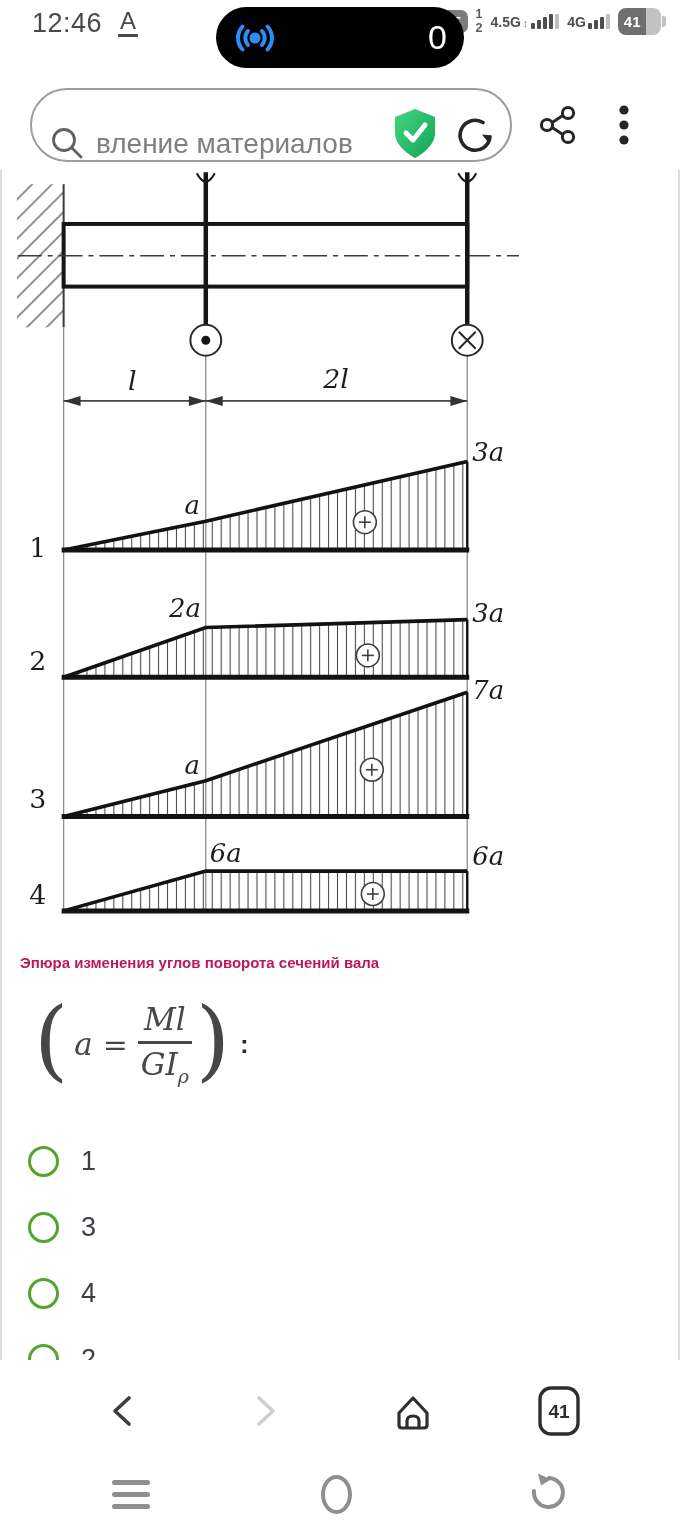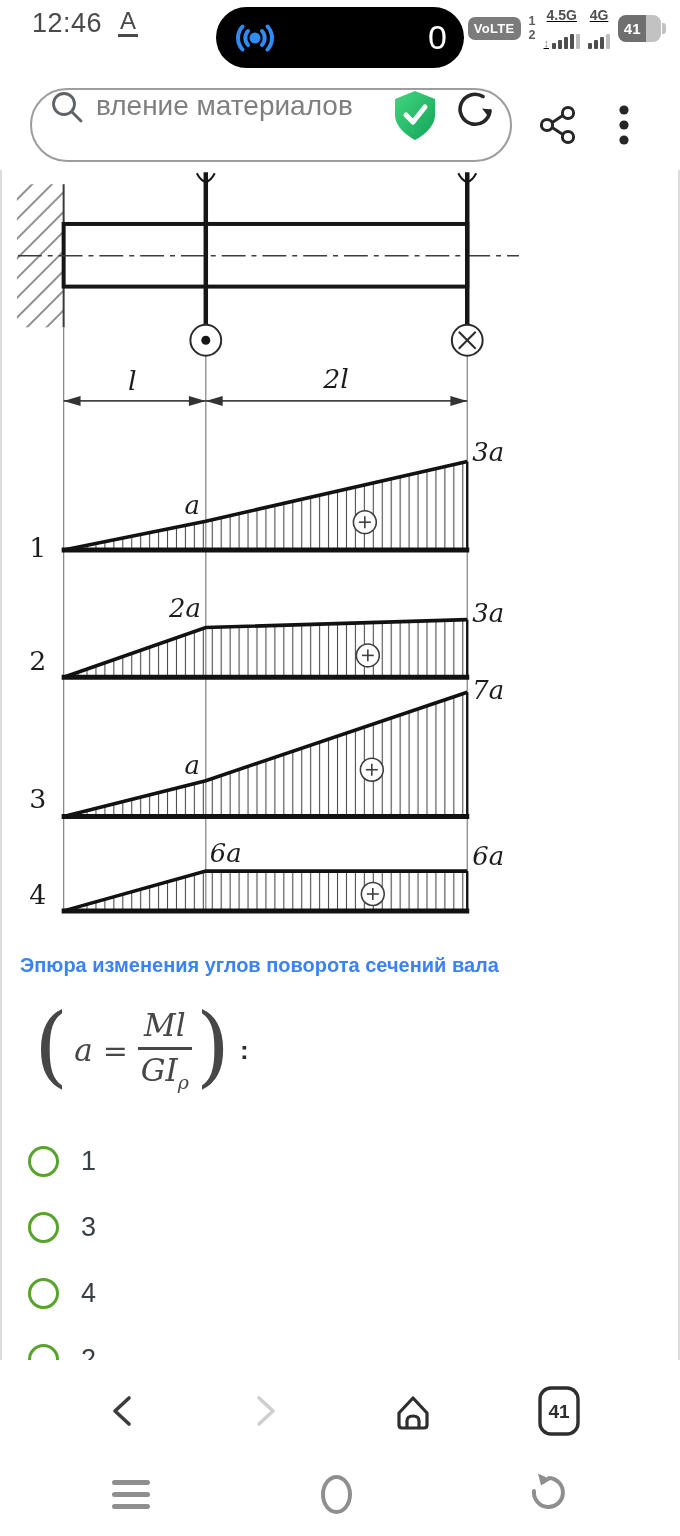--- a/index.html
+++ b/index.html
@@ -8,45 +8,45 @@
 
   
   .statusbar { height:80px; position:relative; display:flex; align-items:flex-start; padding:8px 14px 0 32px; background:#fff; flex:0 0 auto; }
   .time { font-size:27px; color:#4a4a4a; letter-spacing:0.5px; }
   .alarm-letter { margin-left:16px; font-size:24px; color:#4a4a4a; border-bottom:3px solid #4a4a4a; line-height:1.05; padding:0 2px 1px; }
   .notch-pill { position:absolute; left:50%; top:7px; transform:translateX(-50%); width:248px; height:61px; background:#000; border-radius:33px; display:flex; align-items:center; padding:0 17px; }
   .notch-count { margin-left:auto; color:#fff; font-size:34px; font-weight:300; }
   .sb-right { margin-left:auto; display:flex; align-items:center; gap:8px; }
   .volte-badge { background:#7b7b7b; color:#ffffff; font-size:13px; font-weight:700; padding:4px 6px; border-radius:7px; letter-spacing:0.3px; }
   .sim-stack { display:flex; flex-direction:column; font-size:12.5px; font-weight:700; color:#5c5c5c; line-height:1.1; }
-  .net { display:flex; flex-direction:column; align-items:center; line-height:1; gap:12px;text-decoration:underline; }
+  .net { display:flex; align-items:center; line-height:1; gap:2px; }
   .net-label { font-size:14px; font-weight:700; color:#4e4e4e; }
   .bars { display:flex; align-items:flex-end; gap:2px; }
   .bars i { display:block; width:4px; background:#4e4e4e; border-radius:1px; }
   .bars i.dim { background:#bdbdbd; }
   .updown { font-size:11px; color:#8b8b8b; margin-right:1px; }
   .battery { position:relative; width:43px; height:27px; border-radius:8px; overflow:hidden; display:flex; }
   .battery .lvl { flex:0 0 66%; background:#6f6f6f; color:#fff; font-size:15px; font-weight:700; display:flex; align-items:center; justify-content:center; }
   .battery .rest { flex:1; background:#c2c2c2; }
   .battery-tip { width:4px; height:11px; background:#c2c2c2; border-radius:0 3px 3px 0; margin-left:1px; }
 
   
   .searchrow { height:90px; display:flex; align-items:center; padding-left:30px; flex:0 0 auto; }
-  .search-pill { width:482px; height:74px; border:2px solid #9d9d9d; border-radius:38px; display:flex; align-items:flex-start; padding:0 14px 0 18px; background:#fff; }
+  .search-pill { width:482px; height:74px; border:2px solid #9d9d9d; border-radius:38px; display:flex; align-items:flex-end; padding:0 14px 0 18px; background:#fff; }
   .query { margin-left:12px; font-size:28px; color:#7f7f7f; white-space:nowrap; overflow:hidden; flex:1; }
   .sr-icon { display:flex; align-items:center; justify-content:center; }
   .share-btn { margin-left:26px; }
   .kebab-btn { margin-left:38px; }
 
   
   .content { height:1190px; border-left:2px solid #dcdcdc; border-right:2px solid #dcdcdc; overflow:hidden; background:#fff; flex:0 0 auto; }
   .diagram-svg { display:block; }
 
   .question { height:188px; overflow:hidden; padding:14px 18px 0; }
-  .q1 { font-size:20px; font-weight:700; color:#3b82f6; }
+  .q1 { font-size:15px; font-weight:700; color:#be185d; }
   .q2 { display:flex; align-items:center; height:146px; }
   .q2-text { font-size:21.5px; font-weight:700; color:#2b2b2b; }
   .formula { display:flex; align-items:center; font-family:"DejaVu Serif", serif; color:#474747; margin-left:14px; }
   .paren { font-size:88px; font-weight:400; line-height:0.9; transform:translateY(-4px); }
   .f-lhs { font-style:italic; font-size:31px; margin:0 4px 0 6px; }
   .f-eq { font-size:30px; margin:0 6px; }
   .frac { display:inline-flex; flex-direction:column; align-items:center; margin:0 4px; }
   .f-num { font-style:italic; font-size:31px; padding:0 6px; }
   .f-bar { width:100%; border-top:3px solid #474747; margin:4px 0 2px; }
   .f-den { font-style:italic; font-size:31px; }

